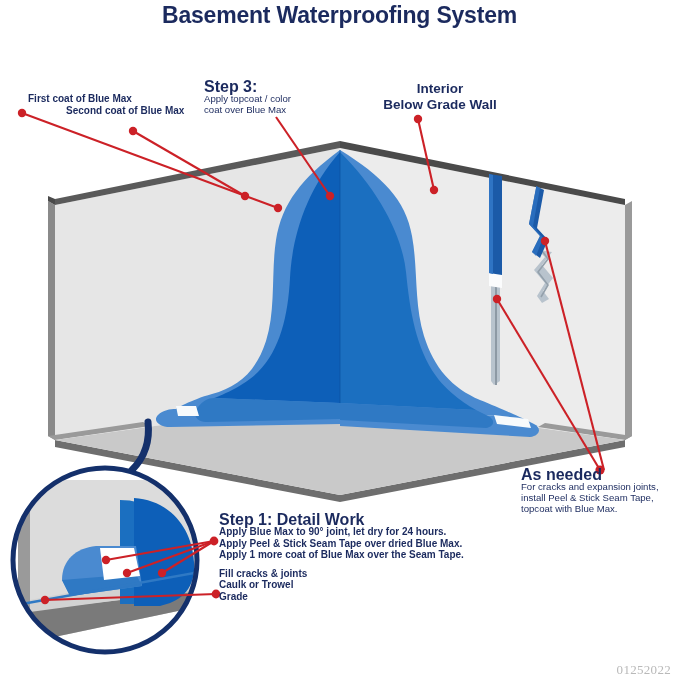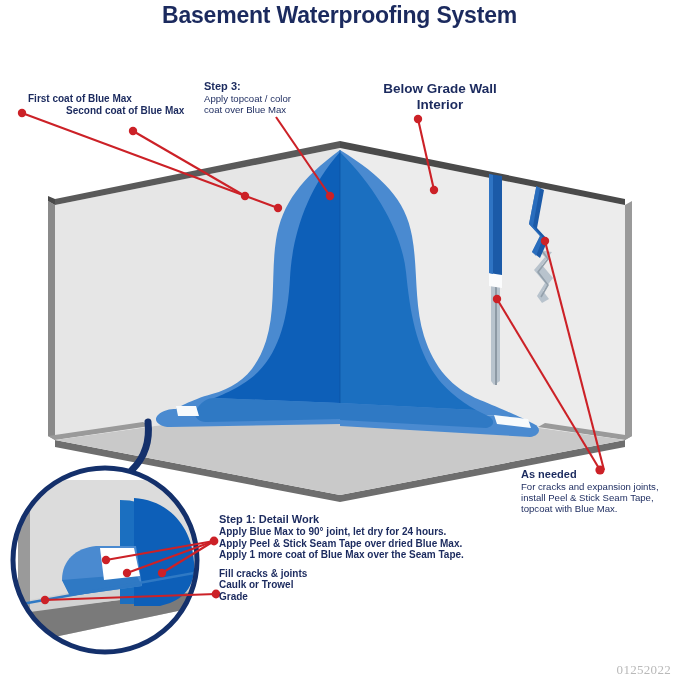--- a/index.html
+++ b/index.html
@@ -38,21 +38,21 @@
     font-weight: bold;
     color: #1b2a5e;
     letter-spacing: -0.2px;
   }
   .callout {
     position: absolute;
     color: #1b2a5e;
   }
   .callout .hd {
     font-weight: bold;
-    font-size: 11px;
+    font-size: 16px;
     line-height: 13px;
     white-space: nowrap;
   }
   .callout .bd {
     font-size: 9.6px;
     line-height: 11.2px;
     font-weight: normal;
   }
   .callout .bd2 {
     font-size: 10px;
@@ -266,22 +266,22 @@
     <div class="bd2 sub2">Second coat of Blue Max</div>
   </div>
 
   <div class="callout" id="lbl-step3">
     <div class="hd">Step 3:</div>
     <div class="bd">Apply topcoat / color</div>
     <div class="bd">coat over Blue Max</div>
   </div>
 
   <div class="big-label" id="lbl-interior">
+    <div>Interior</div>
     <div>Below Grade Wall</div>
-    <div>Interior</div>
   </div>
 
   <div class="callout" id="lbl-asneeded">
     <div class="hd">As needed</div>
     <div class="bd">For cracks and expansion joints,</div>
     <div class="bd">install Peel &amp; Stick Seam Tape,</div>
     <div class="bd">topcoat with Blue Max.</div>
   </div>
 
   <div class="callout" id="lbl-step1">

